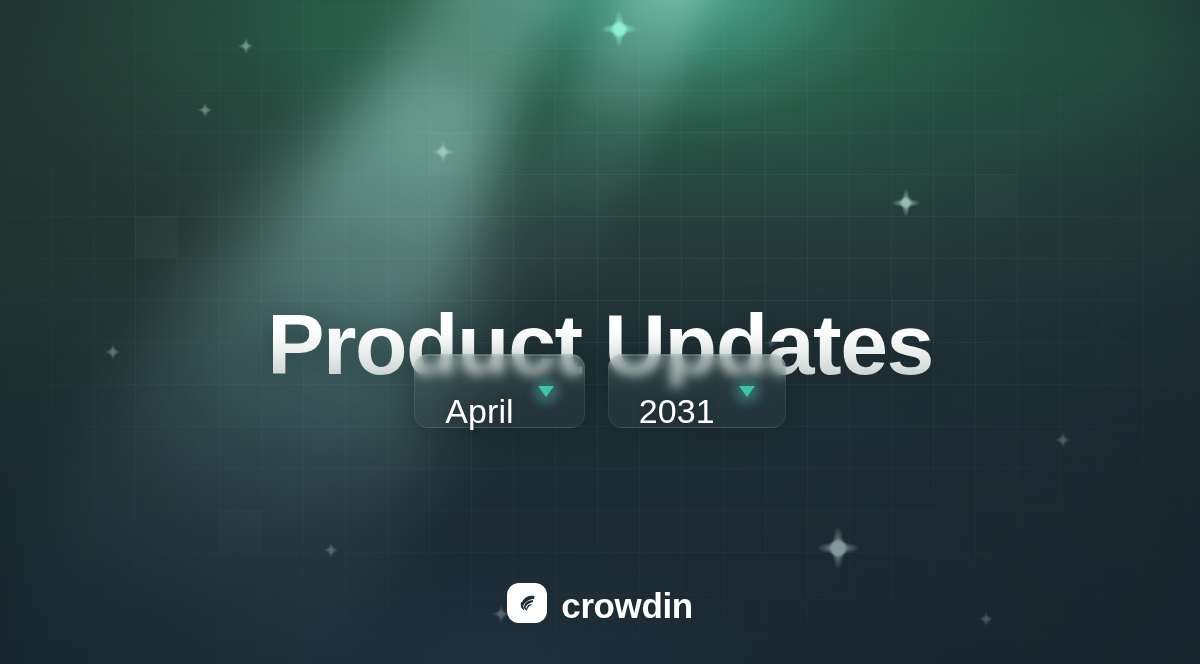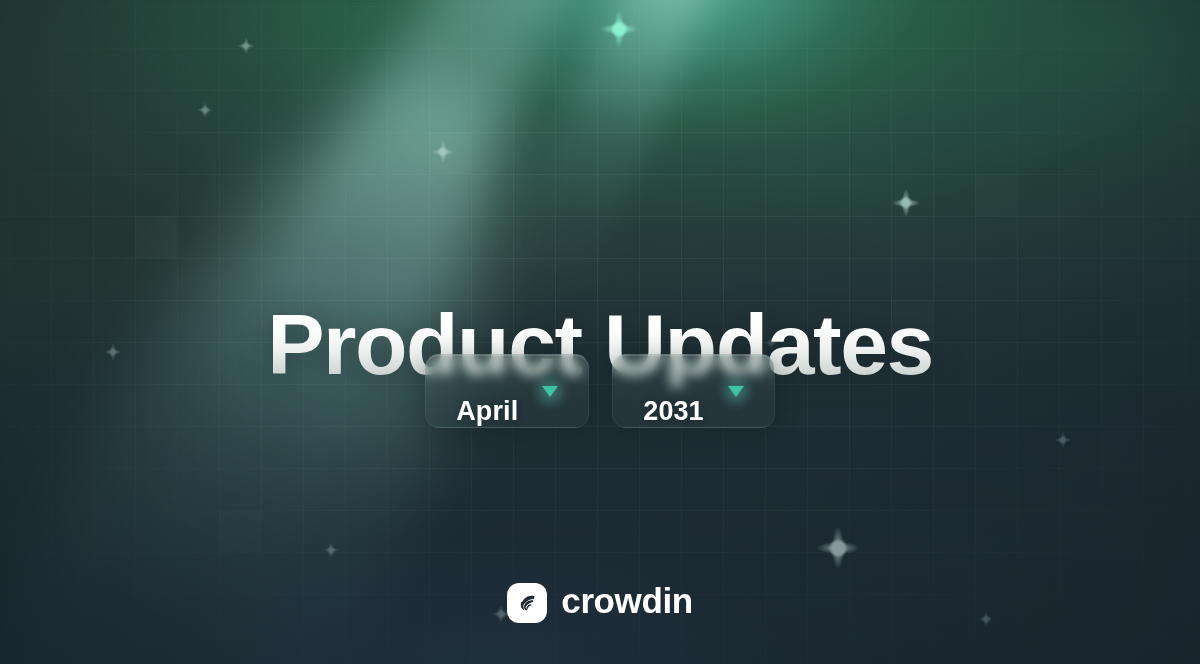--- a/index.html
+++ b/index.html
@@ -248,22 +248,22 @@
     border: 1px solid rgba(170,200,192,0.10);
     border-top-color: rgba(206,232,224,0.22);
     box-shadow:
       inset 0 1px 0 rgba(226,244,238,0.16),
       0 6px 22px rgba(8,18,22,0.26);
     backdrop-filter: blur(6px);
     -webkit-backdrop-filter: blur(6px);
   }
 
   .pill-label {
-    font-size: 27px;
-    font-weight: 700;
+    font-size: 34px;
+    font-weight: 400;
     color: #ffffff;
     letter-spacing: 0.1px;
     white-space: nowrap;
     text-shadow: 0 1px 6px rgba(8,20,24,0.30);
     margin-top: 40px;
   }
 
   .caret-wrap {
     position: relative;
     width: 32px;
@@ -292,21 +292,21 @@
     border-right: 8px solid transparent;
     border-top: 11px solid #3fc4a4;
   }
 
   
   #brand {
     position: absolute;
     top: 583px;
     left: 0; right: 0;
     display: flex;
-    align-items: flex-start;
+    align-items: flex-end;
     justify-content: center;
     gap: 14px;
   }
   #brand-mark {
     width: 40px; height: 40px;
     border-radius: 12px;
     background: #ffffff;
     display: flex;
     align-items: center;
     justify-content: center;

